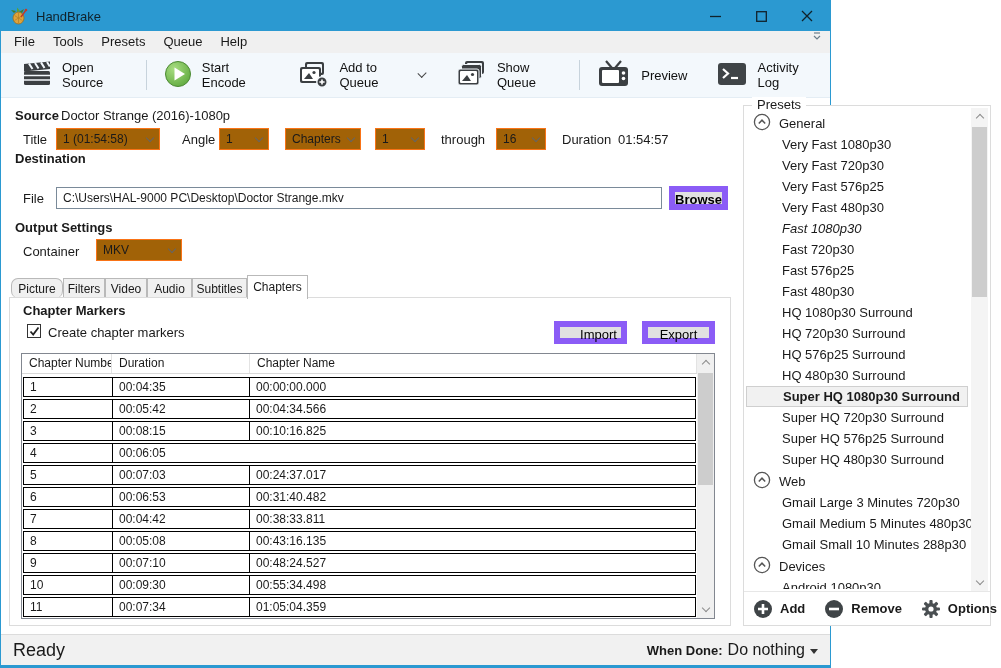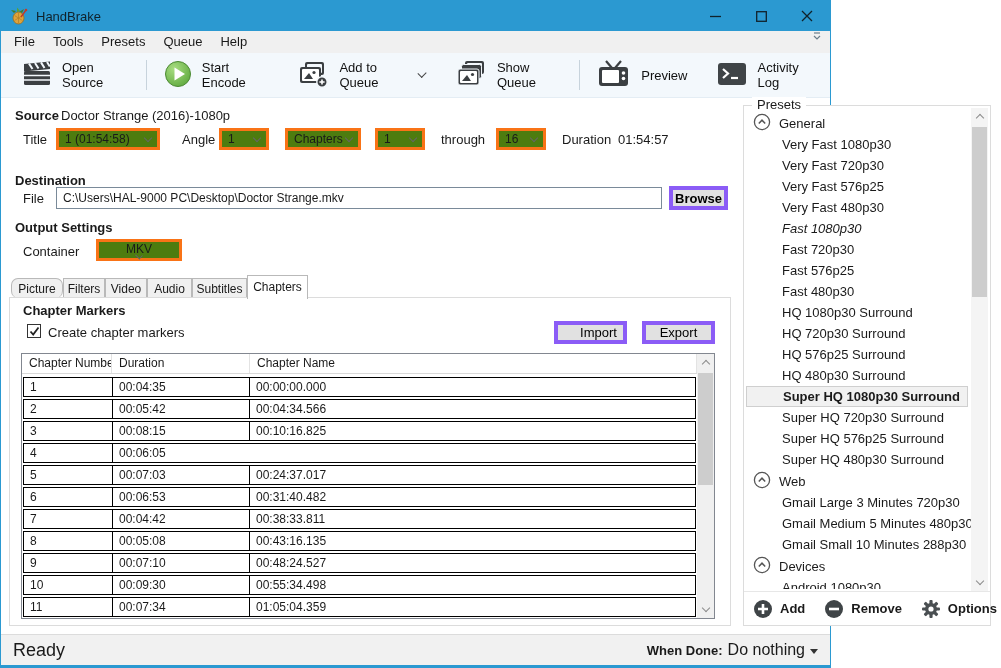--- a/index.html
+++ b/index.html
@@ -22,24 +22,24 @@
   .toolbar { position:absolute; left:0; top:52px; right:0; height:45px; background:#f3f8fc; border-bottom:1px solid #e4edf4; display:flex; align-items:center; padding-left:6px; }
   .tb-btn { display:flex; align-items:center; gap:10px; padding:0 15px; height:38px; }
   .tb-btn .tb-label { font-size:13px; color:#111; }
   .tb-sep { width:1px; height:30px; background:#c7d3dc; margin:0 2px; }
   .tb-chev { width:7px; height:7px; border-right:1.6px solid #444; border-bottom:1.6px solid #444; transform:rotate(45deg); margin-top:-4px; }
   .tb-overflow { position:absolute; right:8px; top:30px; }
 
   
   .sec-label { position:absolute; font-weight:bold; font-size:13px; }
   .lbl { position:absolute; font-size:13px; }
-  .combo { position:absolute; height:22px; background:#4d7c0f; border:3px solid #f97316; display:flex; align-items:center; justify-content:space-between; padding:0 6px; font-size:12px; }
+  .combo { position:absolute; height:22px; background:#a16207; border:1px solid #f97316; display:flex; align-items:center; justify-content:space-between; padding:0 6px; font-size:12px; }
   .combo .chev { width:6px; height:6px; border-right:1.4px solid #666; border-bottom:1.4px solid #666; transform:rotate(45deg); margin-top:-3px; }
   .textinput { position:absolute; height:22px; background:#fff; border:1px solid #7a8a99; font-size:12px; line-height:20px; padding:0 6px; white-space:nowrap; overflow:hidden; }
-  .pushbtn { position:absolute; background:#e1e1e1; border:4px solid #8b5cf6; font-size:13px; text-align:center; }
+  .pushbtn { position:absolute; background:#e1e1e1; border:6px solid #8b5cf6; font-size:13px; text-align:center; }
 
   
   .tab { position:absolute; top:277px; height:20px; line-height:20px; background:#f0f0f0; border:1px solid #b9b9b9; border-bottom:none; text-align:center; font-size:12px; }
   .tab.active { top:274px; height:24px; line-height:22px; background:#fff; z-index:3; }
   .tabpanel { position:absolute; left:8px; top:296px; width:722px; height:329px; border:1px solid #dcdcdc; background:#fff; z-index:1; }
 
   
   .checkbox { position:absolute; width:14px; height:14px; background:#fff; border:1px solid #333; display:flex; align-items:center; justify-content:center; }
   .checkbox svg { display:block; }
 
@@ -227,28 +227,28 @@
       <span class="chev"></span>
   </div>
   <span class="lbl" style="left:440px; top:131px;">through</span>
   <div class="combo" style="left:495px; top:127px; width:50px;">
     <span>16</span>
       <span class="chev"></span>
   </div>
   <span class="lbl" style="left:561px; top:131px;">Duration</span>
   <span class="lbl" style="left:617px; top:131px;">01:54:57</span>
 
-  <span class="sec-label" style="left:14px; top:172px;">Destination</span>
+  <span class="sec-label" style="left:14px; top:150px;">Destination</span>
   <span class="lbl" style="left:22px; top:190px;">File</span>
   <div class="textinput" style="left:55px; top:186px; width:606px;">C:\Users\HAL-9000 PC\Desktop\Doctor Strange.mkv</div>
   <button class="pushbtn" style="left:668px; top:185px; width:59px; height:24px; font-weight:600;">Browse</button>
 
   <span class="sec-label" style="left:14px; top:219px;">Output Settings</span>
   <span class="lbl" style="left:22px; top:243px;">Container</span>
-  <div class="combo" style="left:95px; top:238px; width:86px;flex-direction:column;">
+  <div class="combo" style="left:95px; top:238px; width:86px;">
     <span>MKV</span>
       <span class="chev"></span>
   </div>
 
   <div id="tabstrip">
       <span class="tab" style="left: 10px; width: 52px; border-radius: 7px;">Picture</span>
       <span class="tab" style="left: 62px; width: 42px;">Filters</span>
       <span class="tab" style="left: 104px; width: 42px;">Video</span>
       <span class="tab" style="left: 146px; width: 45px;">Audio</span>
       <span class="tab" style="left: 191px; width: 55px;">Subtitles</span>

